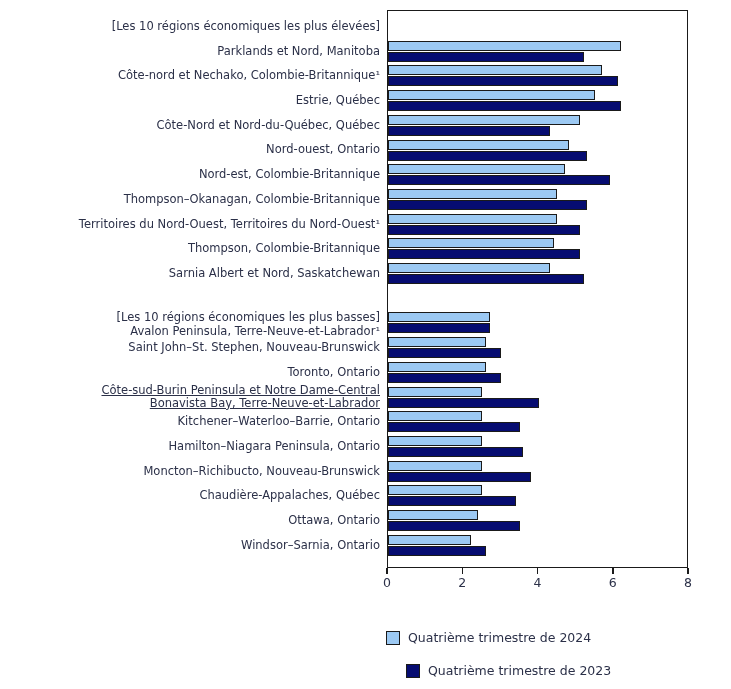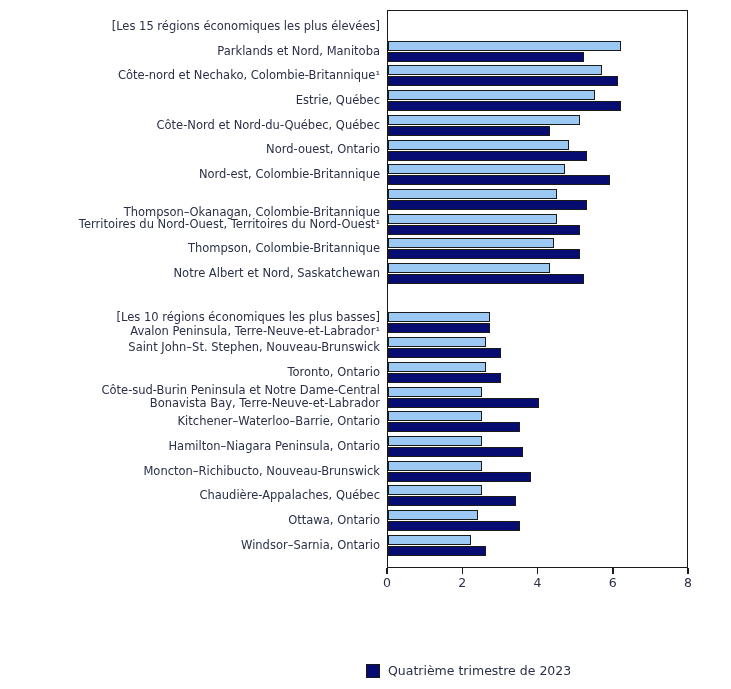--- a/index.html
+++ b/index.html
@@ -40,62 +40,62 @@
     width:14px;height:14px;box-sizing:border-box;border:1px solid #1a1a1a;
     flex:0 0 auto;
   }
 </style>
 </head>
 <body>
 
 <div id="canvas">
   <div id="plot-box" style="left: 387px; top: 10px; width: 301px; height: 558px;"></div>
   <div id="rows-layer">
-      <div class="row-label" style="top: 14px;">[Les 15 régions économiques les plus élevées]</div>
+      <div class="row-label" style="top: 14px;">[Les 10 régions économiques les plus élevées]</div>
       <div class="row-label" style="top: 38.7px;">Parklands et Nord, Manitoba</div>
       <div class="bar light" title="Parklands et Nord, Manitoba: 6.2" style="left: 388px; top: 40.7px; width: 233.275px;"></div>
       <div class="bar dark" title="Parklands et Nord, Manitoba: 5.2" style="left: 388px; top: 51.7px; width: 195.65px;"></div>
       <div class="row-label" style="top: 63.4px;">Côte-nord et Nechako, Colombie-Britannique¹</div>
       <div class="bar light" title="Côte-nord et Nechako, Colombie-Britannique¹: 5.7" style="left: 388px; top: 65.4px; width: 214.463px;"></div>
       <div class="bar dark" title="Côte-nord et Nechako, Colombie-Britannique¹: 6.1" style="left: 388px; top: 76.4px; width: 229.512px;"></div>
       <div class="row-label" style="top: 88.1px;">Estrie, Québec</div>
       <div class="bar light" title="Estrie, Québec: 5.5" style="left: 388px; top: 90.1px; width: 206.938px;"></div>
       <div class="bar dark" title="Estrie, Québec: 6.2" style="left: 388px; top: 101.1px; width: 233.275px;"></div>
       <div class="row-label" style="top: 112.8px;">Côte-Nord et Nord-du-Québec, Québec</div>
       <div class="bar light" title="Côte-Nord et Nord-du-Québec, Québec: 5.1" style="left: 388px; top: 114.8px; width: 191.887px;"></div>
       <div class="bar dark" title="Côte-Nord et Nord-du-Québec, Québec: 4.3" style="left: 388px; top: 125.8px; width: 161.787px;"></div>
       <div class="row-label" style="top: 137.5px;">Nord-ouest, Ontario</div>
       <div class="bar light" title="Nord-ouest, Ontario: 4.8" style="left: 388px; top: 139.5px; width: 180.6px;"></div>
       <div class="bar dark" title="Nord-ouest, Ontario: 5.3" style="left: 388px; top: 150.5px; width: 199.412px;"></div>
       <div class="row-label" style="top: 162.2px;">Nord-est, Colombie-Britannique</div>
       <div class="bar light" title="Nord-est, Colombie-Britannique: 4.7" style="left: 388px; top: 164.2px; width: 176.838px;"></div>
       <div class="bar dark" title="Nord-est, Colombie-Britannique: 5.9" style="left: 388px; top: 175.2px; width: 221.988px;"></div>
-      <div class="row-label" style="top: 186.9px; margin-top: 13px;">Thompson–Okanagan, Colombie-Britannique</div>
+      <div class="row-label" style="top: 186.9px;">Thompson–Okanagan, Colombie-Britannique</div>
       <div class="bar light" title="Thompson–Okanagan, Colombie-Britannique: 4.5" style="left: 388px; top: 188.9px; width: 169.312px;"></div>
       <div class="bar dark" title="Thompson–Okanagan, Colombie-Britannique: 5.3" style="left: 388px; top: 199.9px; width: 199.412px;"></div>
       <div class="row-label" style="top: 211.6px;">Territoires du Nord-Ouest, Territoires du Nord-Ouest¹</div>
       <div class="bar light" title="Territoires du Nord-Ouest, Territoires du Nord-Ouest¹: 4.5" style="left: 388px; top: 213.6px; width: 169.312px;"></div>
       <div class="bar dark" title="Territoires du Nord-Ouest, Territoires du Nord-Ouest¹: 5.1" style="left: 388px; top: 224.6px; width: 191.887px;"></div>
       <div class="row-label" style="top: 236.3px;">Thompson, Colombie-Britannique</div>
       <div class="bar light" title="Kootenay, Colombie-Britannique: 4.4" style="left: 388px; top: 238.3px; width: 165.55px;"></div>
       <div class="bar dark" title="Kootenay, Colombie-Britannique: 5.1" style="left: 388px; top: 249.3px; width: 191.887px;"></div>
-      <div class="row-label" style="top: 261px;">Notre Albert et Nord, Saskatchewan</div>
+      <div class="row-label" style="top: 261px;">Sarnia Albert et Nord, Saskatchewan</div>
       <div class="bar light" title="Prince Albert et Nord, Saskatchewan: 4.3" style="left: 388px; top: 263px; width: 161.787px;"></div>
       <div class="bar dark" title="Prince Albert et Nord, Saskatchewan: 5.2" style="left: 388px; top: 274px; width: 195.65px;"></div>
       <div class="row-label" style="top: 285.7px; margin-top: 19px;">[Les 10 régions économiques les plus basses]</div>
       <div class="row-label" style="top: 319px;">Avalon Peninsula, Terre-Neuve-et-Labrador¹</div>
       <div class="bar light" title="Avalon Peninsula, Terre-Neuve-et-Labrador¹: 2.7" style="left: 388px; top: 312.4px; width: 101.588px;"></div>
       <div class="bar dark" title="Avalon Peninsula, Terre-Neuve-et-Labrador¹: 2.7" style="left: 388px; top: 323.4px; width: 101.588px;"></div>
       <div class="row-label" style="top: 335.1px;">Saint John–St. Stephen, Nouveau-Brunswick</div>
       <div class="bar light" title="Saint John–St. Stephen, Nouveau-Brunswick: 2.6" style="left: 388px; top: 337.1px; width: 97.825px;"></div>
       <div class="bar dark" title="Saint John–St. Stephen, Nouveau-Brunswick: 3" style="left: 388px; top: 348.1px; width: 112.875px;"></div>
       <div class="row-label" style="top: 359.8px;">Toronto, Ontario</div>
       <div class="bar light" title="Toronto, Ontario: 2.6" style="left: 388px; top: 361.8px; width: 97.825px;"></div>
       <div class="bar dark" title="Toronto, Ontario: 3" style="left: 388px; top: 372.8px; width: 112.875px;"></div>
-      <div class="row-label" style="top: 384.5px;">Côte-sud-Burin Peninsula et Notre Dame-Central
+      <div class="row-label" style="top: 384.5px; text-decoration: underline;">Côte-sud-Burin Peninsula et Notre Dame-Central
 Bonavista Bay, Terre-Neuve-et-Labrador</div>
       <div class="bar light" title="Côte-sud-Burin Peninsula et Notre Dame-Central
 Bonavista Bay, Terre-Neuve-et-Labrador: 2.5" style="left: 388px; top: 386.5px; width: 94.0625px;"></div>
       <div class="bar dark" title="Côte-sud-Burin Peninsula et Notre Dame-Central
 Bonavista Bay, Terre-Neuve-et-Labrador: 4" style="left: 388px; top: 397.5px; width: 150.5px;"></div>
       <div class="row-label" style="top: 409.2px;">Kitchener–Waterloo–Barrie, Ontario</div>
       <div class="bar light" title="Kitchener–Waterloo–Barrie, Ontario: 2.5" style="left: 388px; top: 411.2px; width: 94.0625px;"></div>
       <div class="bar dark" title="Kitchener–Waterloo–Barrie, Ontario: 3.5" style="left: 388px; top: 422.2px; width: 131.688px;"></div>
       <div class="row-label" style="top: 433.9px;">Hamilton–Niagara Peninsula, Ontario</div>
       <div class="bar light" title="Hamilton–Niagara Peninsula, Ontario: 2.5" style="left: 388px; top: 435.9px; width: 94.0625px;"></div>
@@ -118,17 +118,21 @@
       <div class="tick-label" style="left: 373px; top: 575px;">0</div>
       <div class="tick-mark" style="left: 461.5px; top: 568px;"></div>
       <div class="tick-label" style="left: 448.25px; top: 575px;">2</div>
       <div class="tick-mark" style="left: 536.75px; top: 568px;"></div>
       <div class="tick-label" style="left: 523.5px; top: 575px;">4</div>
       <div class="tick-mark" style="left: 612px; top: 568px;"></div>
       <div class="tick-label" style="left: 598.75px; top: 575px;">6</div>
       <div class="tick-mark" style="left: 687.25px; top: 568px;"></div>
       <div class="tick-label" style="left: 674px; top: 575px;">8</div>
     </div>
-  <div class="legend-item" id="legend-item-1" style="left: 366px; top: 663px;">
+  <div class="legend-item" id="legend-item-0" style="left: 386px; top: 630px;">
+    <span class="legend-swatch" id="swatch-0" style="background: rgb(156, 201, 243);"></span>
+    <span>Quatrième trimestre de 2024</span>
+  </div>
+  <div class="legend-item" id="legend-item-1" style="left: 406px; top: 663px;">
     <span class="legend-swatch" id="swatch-1" style="background: rgb(6, 12, 113);"></span>
     <span>Quatrième trimestre de 2023</span>
   </div>
 </div>
 
 </body></html>

